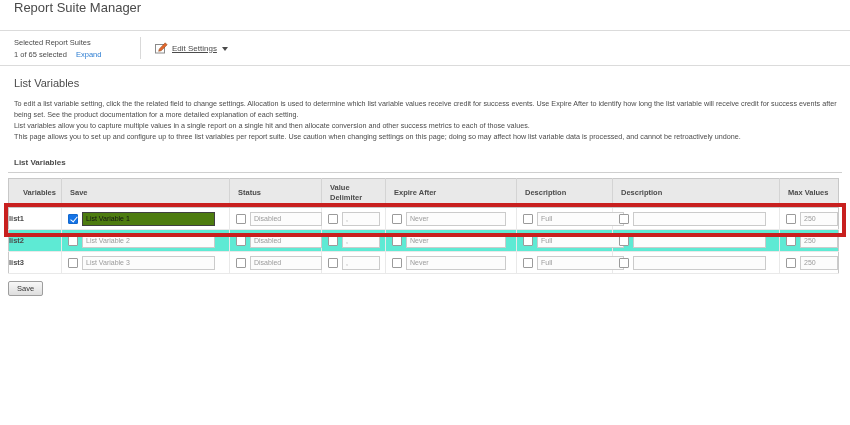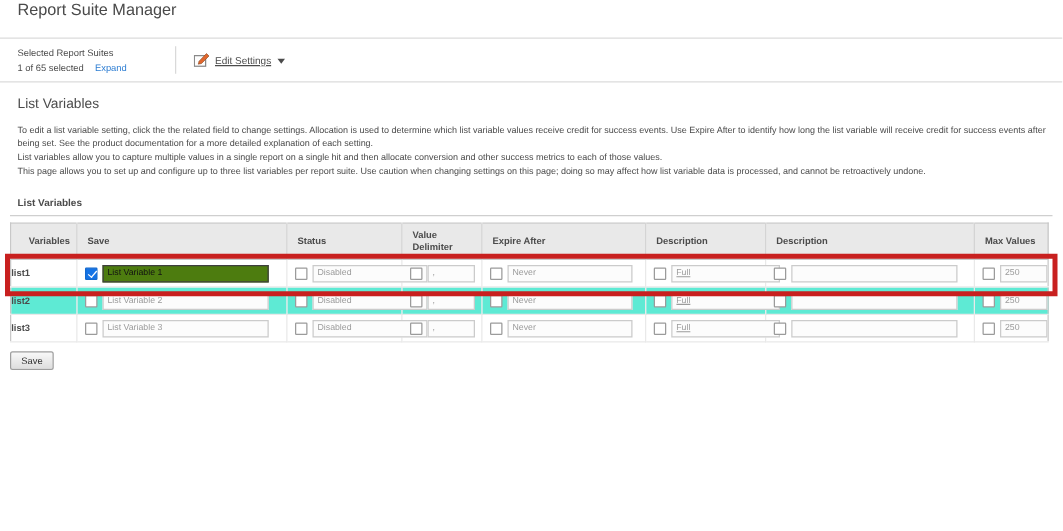--- a/index.html
+++ b/index.html
@@ -39,22 +39,22 @@
   table.lv tbody tr.alt { background:#5eead4; }
   .var-cell { padding-left:14px; font-size:7.5px; font-weight:bold; color:#4B4B4B; }
   .cell { display:flex; align-items:center; gap:4px; padding:0 6px; }
   .cb { -webkit-appearance:none; appearance:none; width:10px; height:10px; border:1px solid #9B9B9B; border-radius:1px;
     background:#fff; margin:0; flex:none; position:relative; cursor:pointer; }
   .cb:checked { background:#1473E6; border-color:#1268CE; }
   .cb:checked::after { content:""; position:absolute; left:2.5px; top:0.5px; width:3px; height:6px;
     border:solid #fff; border-width:0 1.5px 1.5px 0; transform:rotate(40deg); }
   .txt { height:14px; border:1px solid #CBCBCB; background:#FCFCFC; color:#9B9B9B; font-size:7px; padding:0 3px; font-family:inherit; }
   .txt.active { border-color:#3F3F3F; background:#4d7c0f; color:#121212; }
-  .w-name{width:133px;} .w-status{width:92px;} .w-delim{width:38px;} .w-expire{width:100px;}
-  .w-alloc{width:87px;text-decoration:underline;} .w-desc{width:133px;} .w-max{width:38px;}
+  .w-name{width:133px;} .w-status{width:72px;} .w-delim{width:38px;} .w-expire{width:100px;}
+  .w-alloc{width:87px;} .w-desc{width:133px;} .w-max{width:38px;}
   .highlight { position:absolute; left:-4px; top:25px; width:842px; height:34px; border:4px solid #C8201F; pointer-events:none; }
   
   .save-btn { display:inline-block; margin:7px 0 0 0; font-size:7.5px; color:#333; font-family:inherit;
     background:linear-gradient(#F8F8F8,#DEDEDE); border:1px solid #9E9E9E; border-radius:2px; padding:2px 8px; cursor:pointer; }
 </style>
 </head>
 <body>
 
 <div class="titlebar">
   <span class="title">Report Suite Manager</span>

